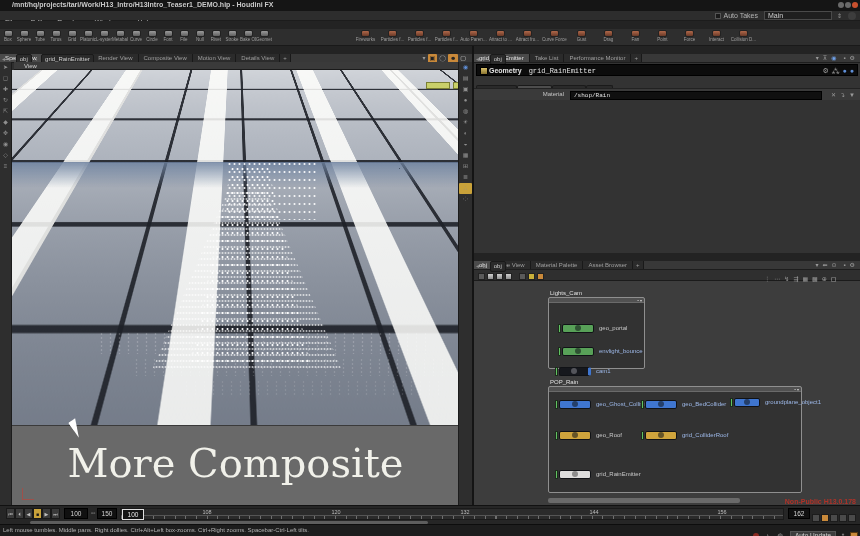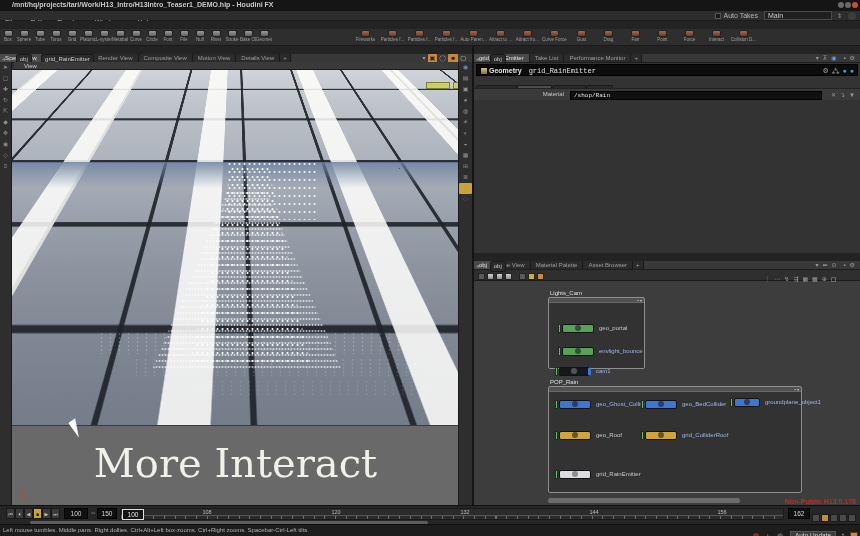--- a/index.html
+++ b/index.html
@@ -210,21 +210,21 @@
     <div class="glight" style="left:414px; top:12px; width:24px;"></div>
     <div class="glight" style="left:441px; top:12px; width:6px;"></div>
     <div id="horizon"></div>
     <div class="p-dots" style="left:178px; top:95px; width:120px; height:200px; clip-path:polygon(35% 0, 65% 0, 100% 100%, 0 100%);"></div>
     <div class="p-dots fine" style="left:140px; top:120px; width:190px; height:180px; clip-path:polygon(40% 0, 60% 0, 100% 100%, 0 100%);"></div>
     <div class="p-dots" style="left:215px; top:90px; width:90px; height:60px; opacity:.9;"></div>
     <div class="p-streaks" style="left:85px; top:262px; width:330px; height:22px; opacity:.95;"></div>
     <div class="p-streaks" style="left:120px; top:288px; width:320px; height:18px; opacity:.75;"></div>
     <div class="p-streaks" style="left:170px; top:310px; width:260px; height:16px; opacity:.55;"></div>
     <div id="slate">
-      <div id="slate-text">More Interact</div>
+      <div id="slate-text">More Composite</div>
     </div>
     <div id="cursor"></div>
     <div id="axis-gizmo"></div>
   </div>
   <div id="vp-right-bar">
     <span class="vic" style="color:#5f8fd8">◉</span>
     <span class="vic">▤</span>
     <span class="vic">▣</span>
     <span class="vic">●</span>
     <span class="vic">◍</span>

